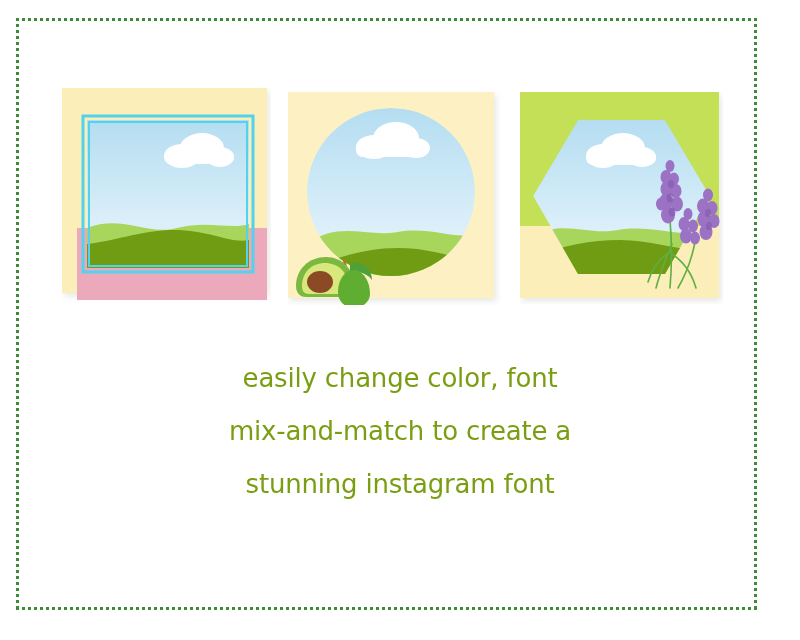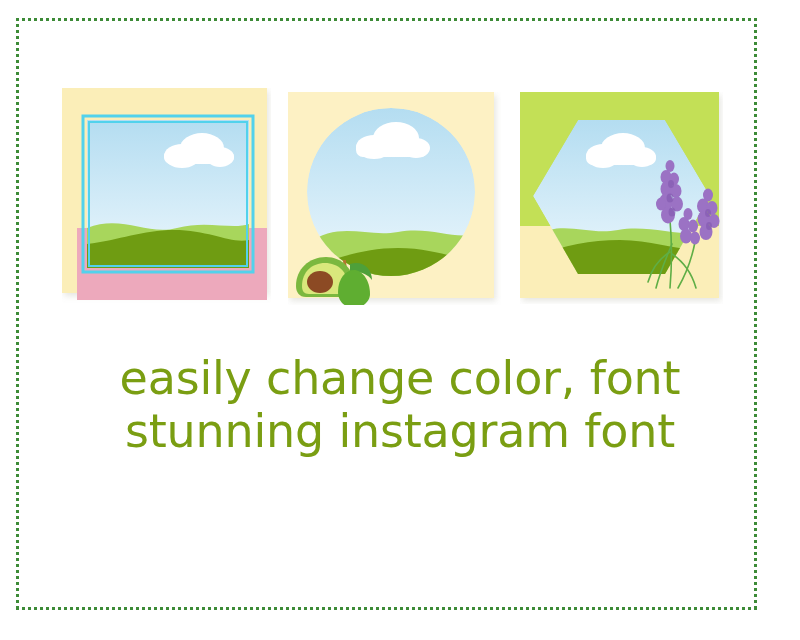--- a/index.html
+++ b/index.html
@@ -66,21 +66,21 @@
 
   
   .caption {
     position: absolute;
     left: 0;
     top: 352px;
     width: 800px;
     text-align: center;
     color: #7a9e12;
     font-family: "DejaVu Sans", "Liberation Sans", sans-serif;
-    font-size: 46px;
+    font-size: 26px;
     line-height: 53px;
     font-weight: 400;
     letter-spacing: -0.2px;
   }
   .caption .line { display: block; white-space: nowrap; }
 </style>
 </head>
 <body>
 
 <div id="canvas">
@@ -244,16 +244,17 @@
           <ellipse cx="173" cy="134" rx="5" ry="6.5"></ellipse>
           <ellipse cx="166" cy="144" rx="6" ry="7.5"></ellipse>
           <ellipse cx="175" cy="146" rx="5" ry="6.5"></ellipse>
         </g>
       </g>
     </svg>
   </div>
 
   <div class="caption">
     <span class="line">easily change color, font</span>
+    <span class="line">mix-and-match to create a</span>
     <span class="line">stunning instagram font</span>
   </div>
 
 </div>
 
 </body></html>

